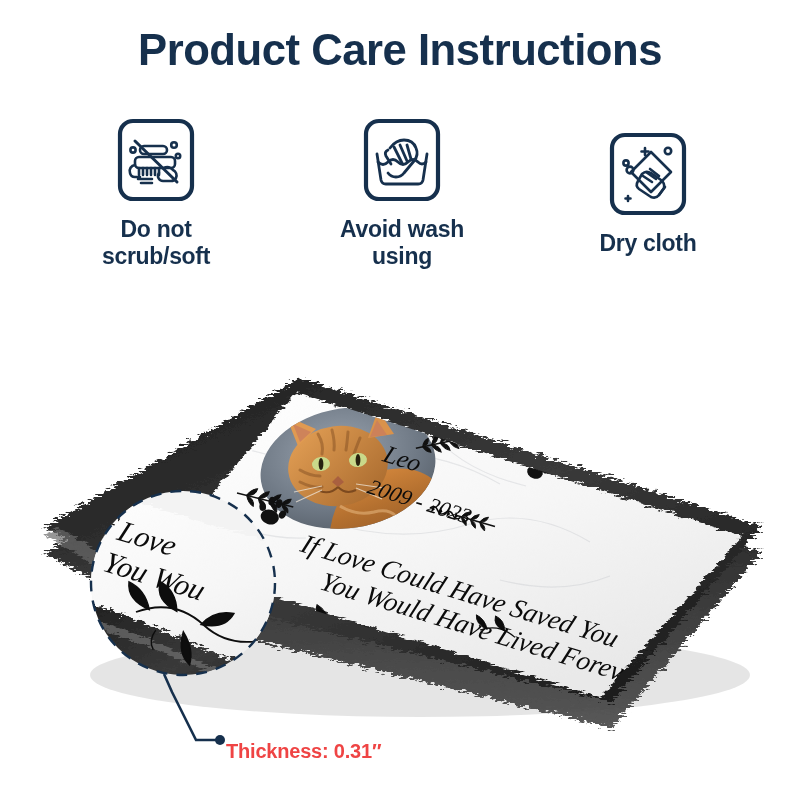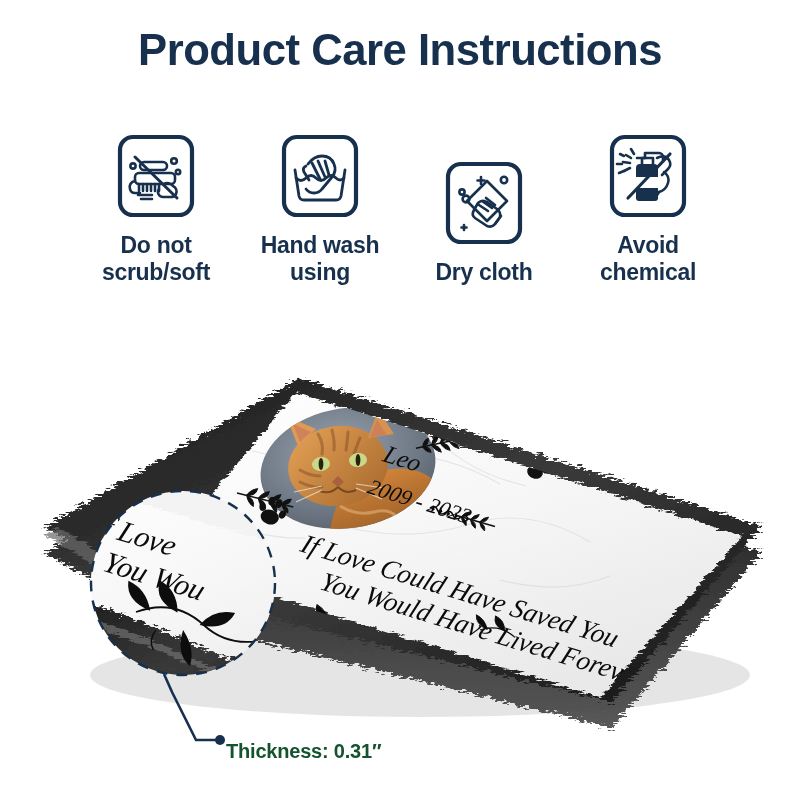--- a/index.html
+++ b/index.html
@@ -27,26 +27,26 @@
     line-height: 56px;
     font-weight: bold;
     letter-spacing: -0.5px;
     color: #16304d;
     transform: scaleX(0.97);
   }
 
   
   #care-row {
     position: absolute;
-    top: 134px;
+    top: 118px;
     left: 78px;
     width: 648px;
     display: flex;
     justify-content: space-between;
-    align-items: flex-end;
+    align-items: center;
   }
   .care-item {
     width: 156px;
     display: flex;
     flex-direction: column;
     align-items: center;
   }
   .care-icon-box {
     width: 78px;
     height: 84px;
@@ -72,21 +72,21 @@
   }
   #product-svg { display: block; }
 
   
   #thickness-label {
     position: absolute;
     left: 226px;
     top: 740px;
     font-size: 20px;
     font-weight: bold;
-    color: #14532d;
+    color: #ef4444;
     letter-spacing: -0.2px;
     white-space: nowrap;
   }
 </style>
 </head>
 <body>
 
 <div id="page-title">Product Care Instructions</div>
 
 <div id="care-row">
@@ -130,21 +130,21 @@
         <path d="M15 44 q5 5 10 0 q5 -5 10 0 q5 5 10 0 q5 -5 10 0 q4 4 8 0"></path>
 
         <path d="M27 30 q6 -8 14 -8 q9 0 12 8 q3 7 -2 13 l-10 12 q-3 4 -8 4 q-5 0 -8 -4"></path>
         <path d="M25 32 q-4 2 -2 6 l5 8"></path>
         <path d="M31 29 l8 16"></path>
         <path d="M37 27 l7 16"></path>
         <path d="M44 27 l4 14"></path>
       </g>
     </svg>
     <div class="care-label">
-      <span>Hand wash</span><br>
+      <span>Avoid wash</span><br>
       <span>using</span>
     </div>
   </div>
 
   <div class="care-item">
     <svg class="care-icon-box" viewBox="0 0 78 84">
       <rect x="3" y="3" width="72" height="78" rx="13" ry="13" fill="none" stroke="#16304d" stroke-width="4.2"></rect>
       <g fill="none" stroke="#16304d" stroke-width="2.6" stroke-linecap="round" stroke-linejoin="round">
 
         <path d="M42 20 L62 40 L42 60 L22 40 Z"></path>
@@ -158,47 +158,20 @@
         <circle cx="17" cy="31" r="2.6"></circle>
         <circle cx="21" cy="38" r="3.4"></circle>
         <circle cx="59" cy="19" r="3.2"></circle>
       </g>
     </svg>
     <div class="care-label">
       <span>Dry cloth</span><br>
     </div>
   </div>
 
-  <div class="care-item">
-    <svg class="care-icon-box" viewBox="0 0 78 84">
-      <rect x="3" y="3" width="72" height="78" rx="13" ry="13" fill="none" stroke="#16304d" stroke-width="4.2"></rect>
-
-      <path d="M31 30 h14 a4 4 0 0 1 4 4 v30 a3 3 0 0 1 -3 3 H30 a3 3 0 0 1 -3 -3 V34 a4 4 0 0 1 4 -4 z" fill="#16304d"></path>
-      <rect x="27" y="43" width="22" height="11" fill="#ffffff"></rect>
-
-      <g fill="none" stroke="#16304d" stroke-width="2.6" stroke-linecap="round" stroke-linejoin="round">
-        <path d="M33 30 v-6 h11 v6"></path>
-        <path d="M36 24 v-5 h14 a4 4 0 0 1 4 4 v4"></path>
-        <path d="M28 24 h8"></path>
-
-        <path d="M48 24 q8 -4 12 2 q3 5 -1 9 l-6 6"></path>
-        <path d="M55 38 q6 4 4 11 q-2 7 -9 9"></path>
-        <path d="M50 58 q-2 5 -8 6"></path>
-
-        <path d="M22 24 l-5 -3 M21 29 l-7 -1 M21 34 l-6 3 M25 20 l-3 -5"></path>
-        <path d="M15 22 l-4 -2 M13 30 l-5 0 M15 37 l-5 2"></path>
-      </g>
-
-      <line x1="19" y1="64" x2="61" y2="20" stroke="#16304d" stroke-width="3.2" stroke-linecap="round"></line>
-    </svg>
-    <div class="care-label">
-      <span>Avoid</span><br>
-      <span>chemical</span>
-    </div>
-  </div>
 
 </div>
 
 <div id="product-area">
   <svg id="product-svg" width="800" height="470" viewBox="0 0 800 470">
     <defs>
 
       <linearGradient id="faceGrad" x1="0" y1="0" x2="0.6" y2="1">
         <stop offset="0%" stop-color="#ffffff"></stop>
         <stop offset="55%" stop-color="#f6f6f6"></stop>

